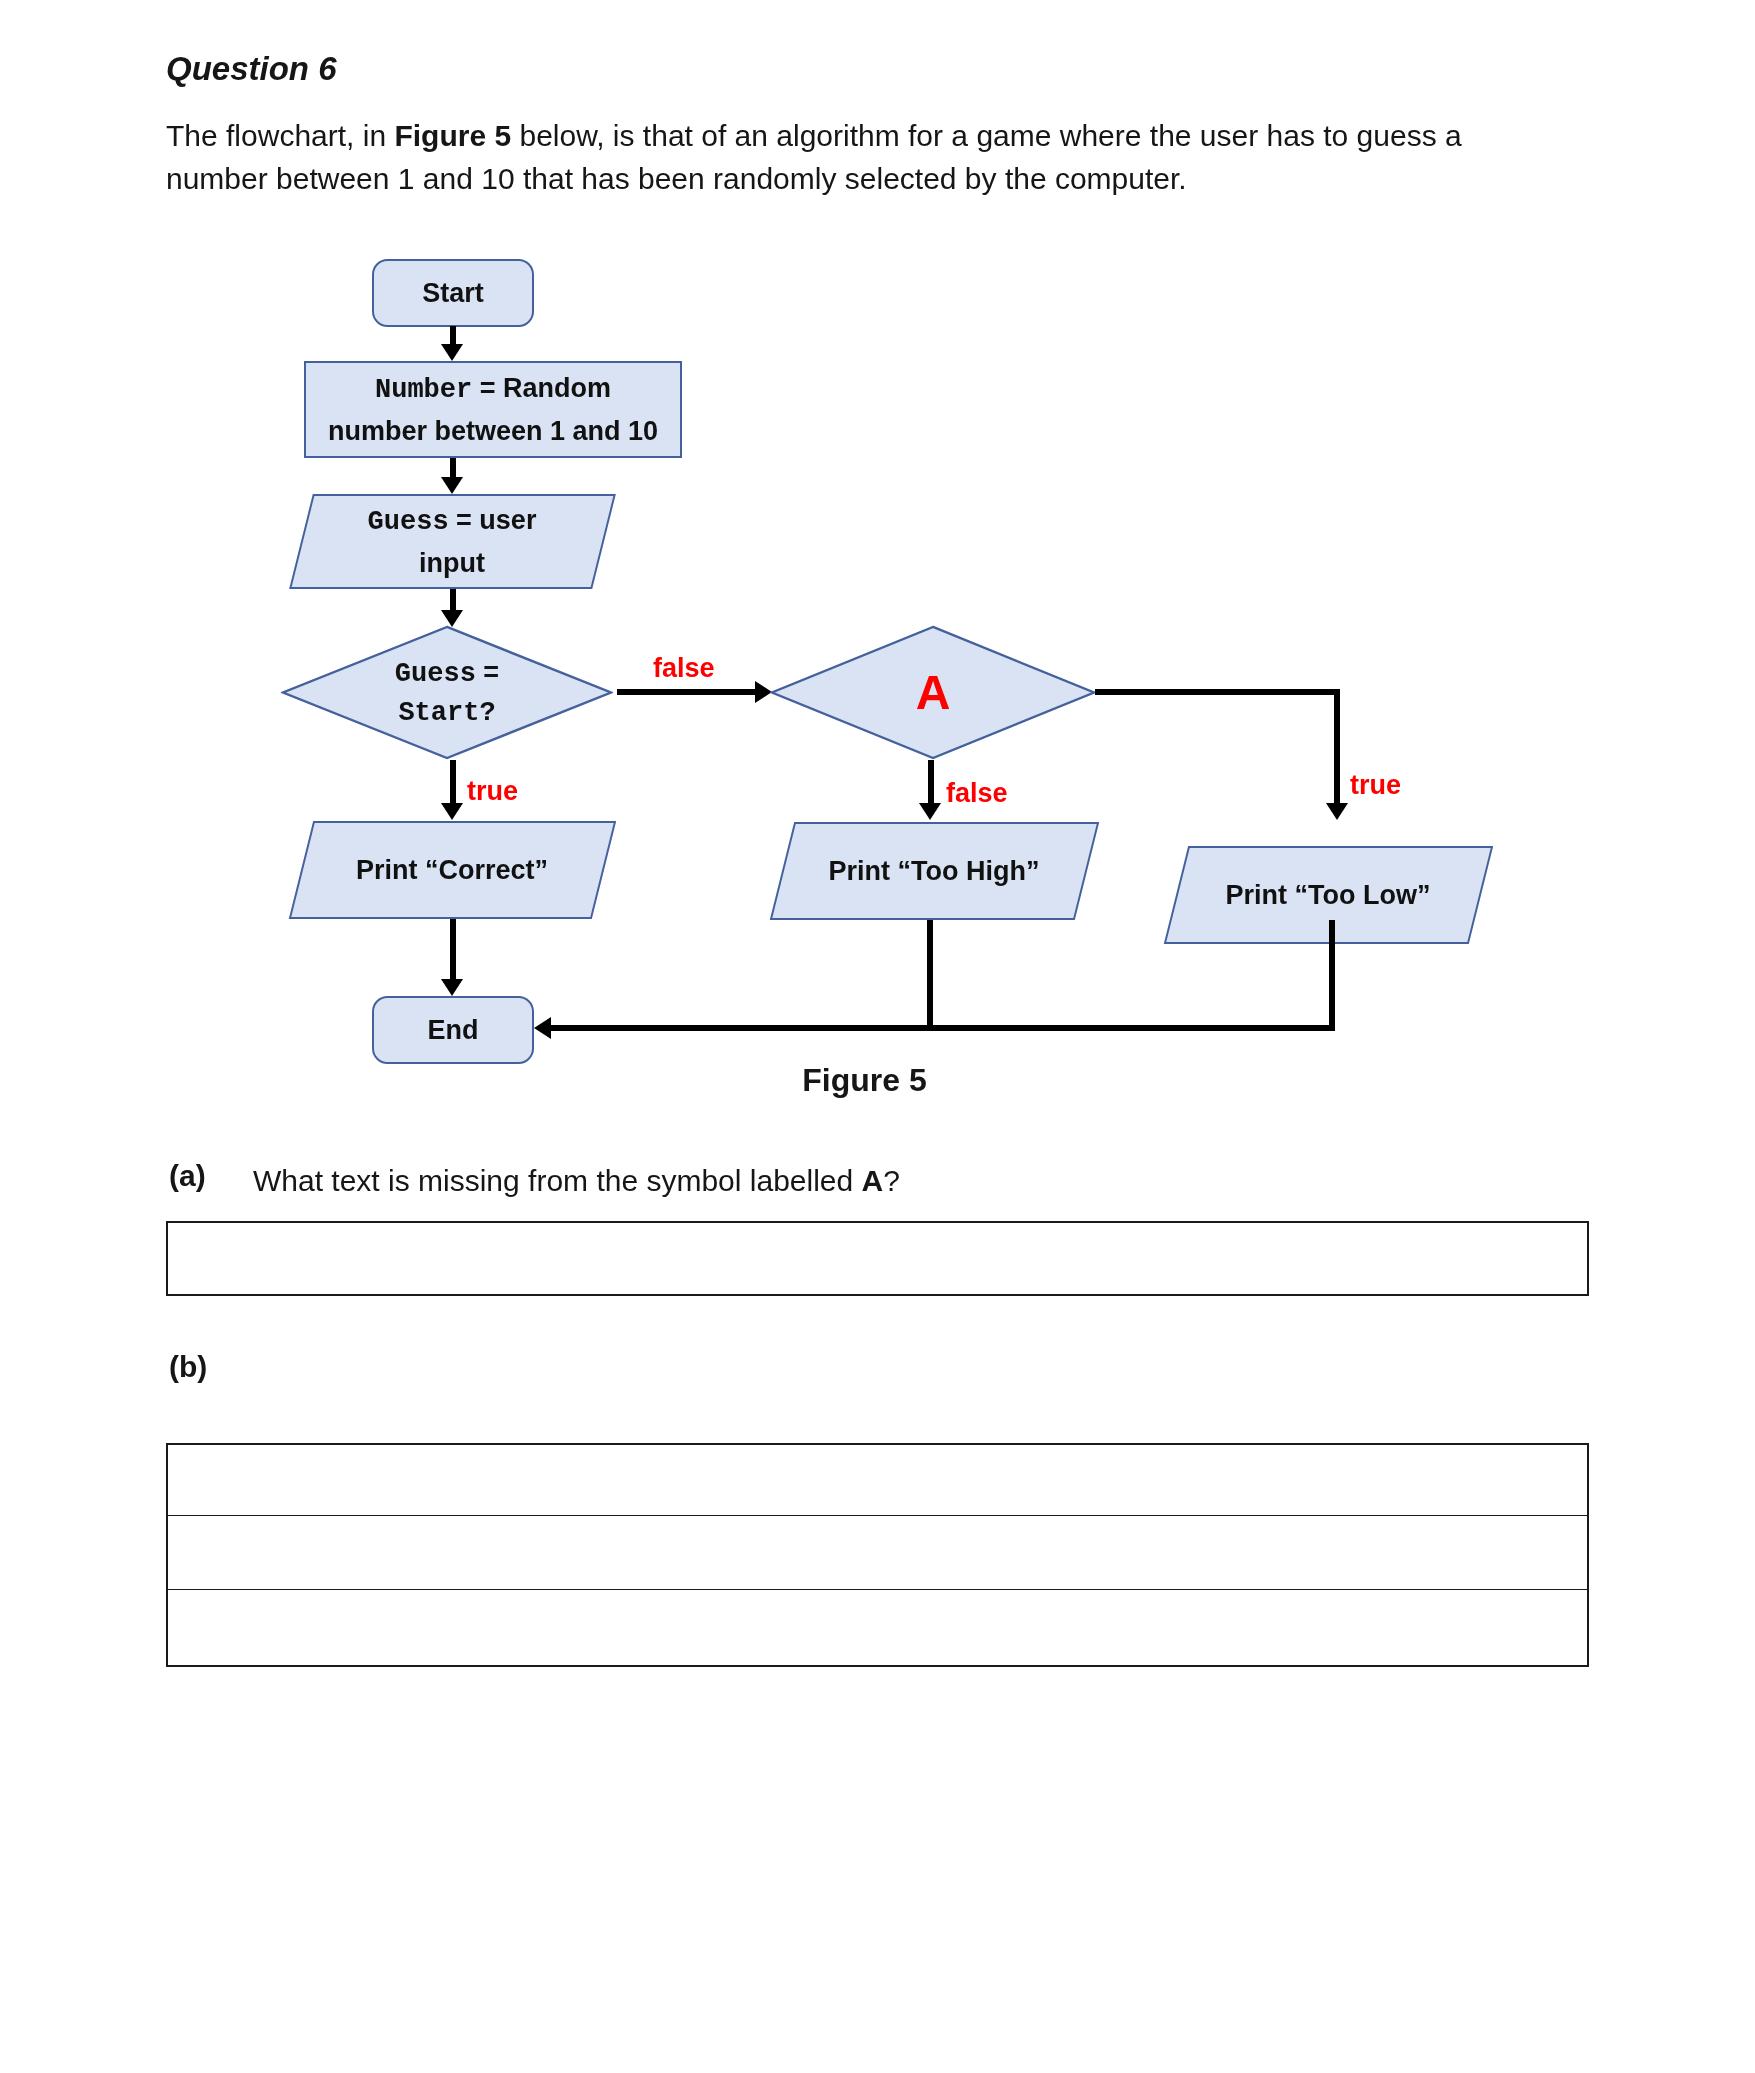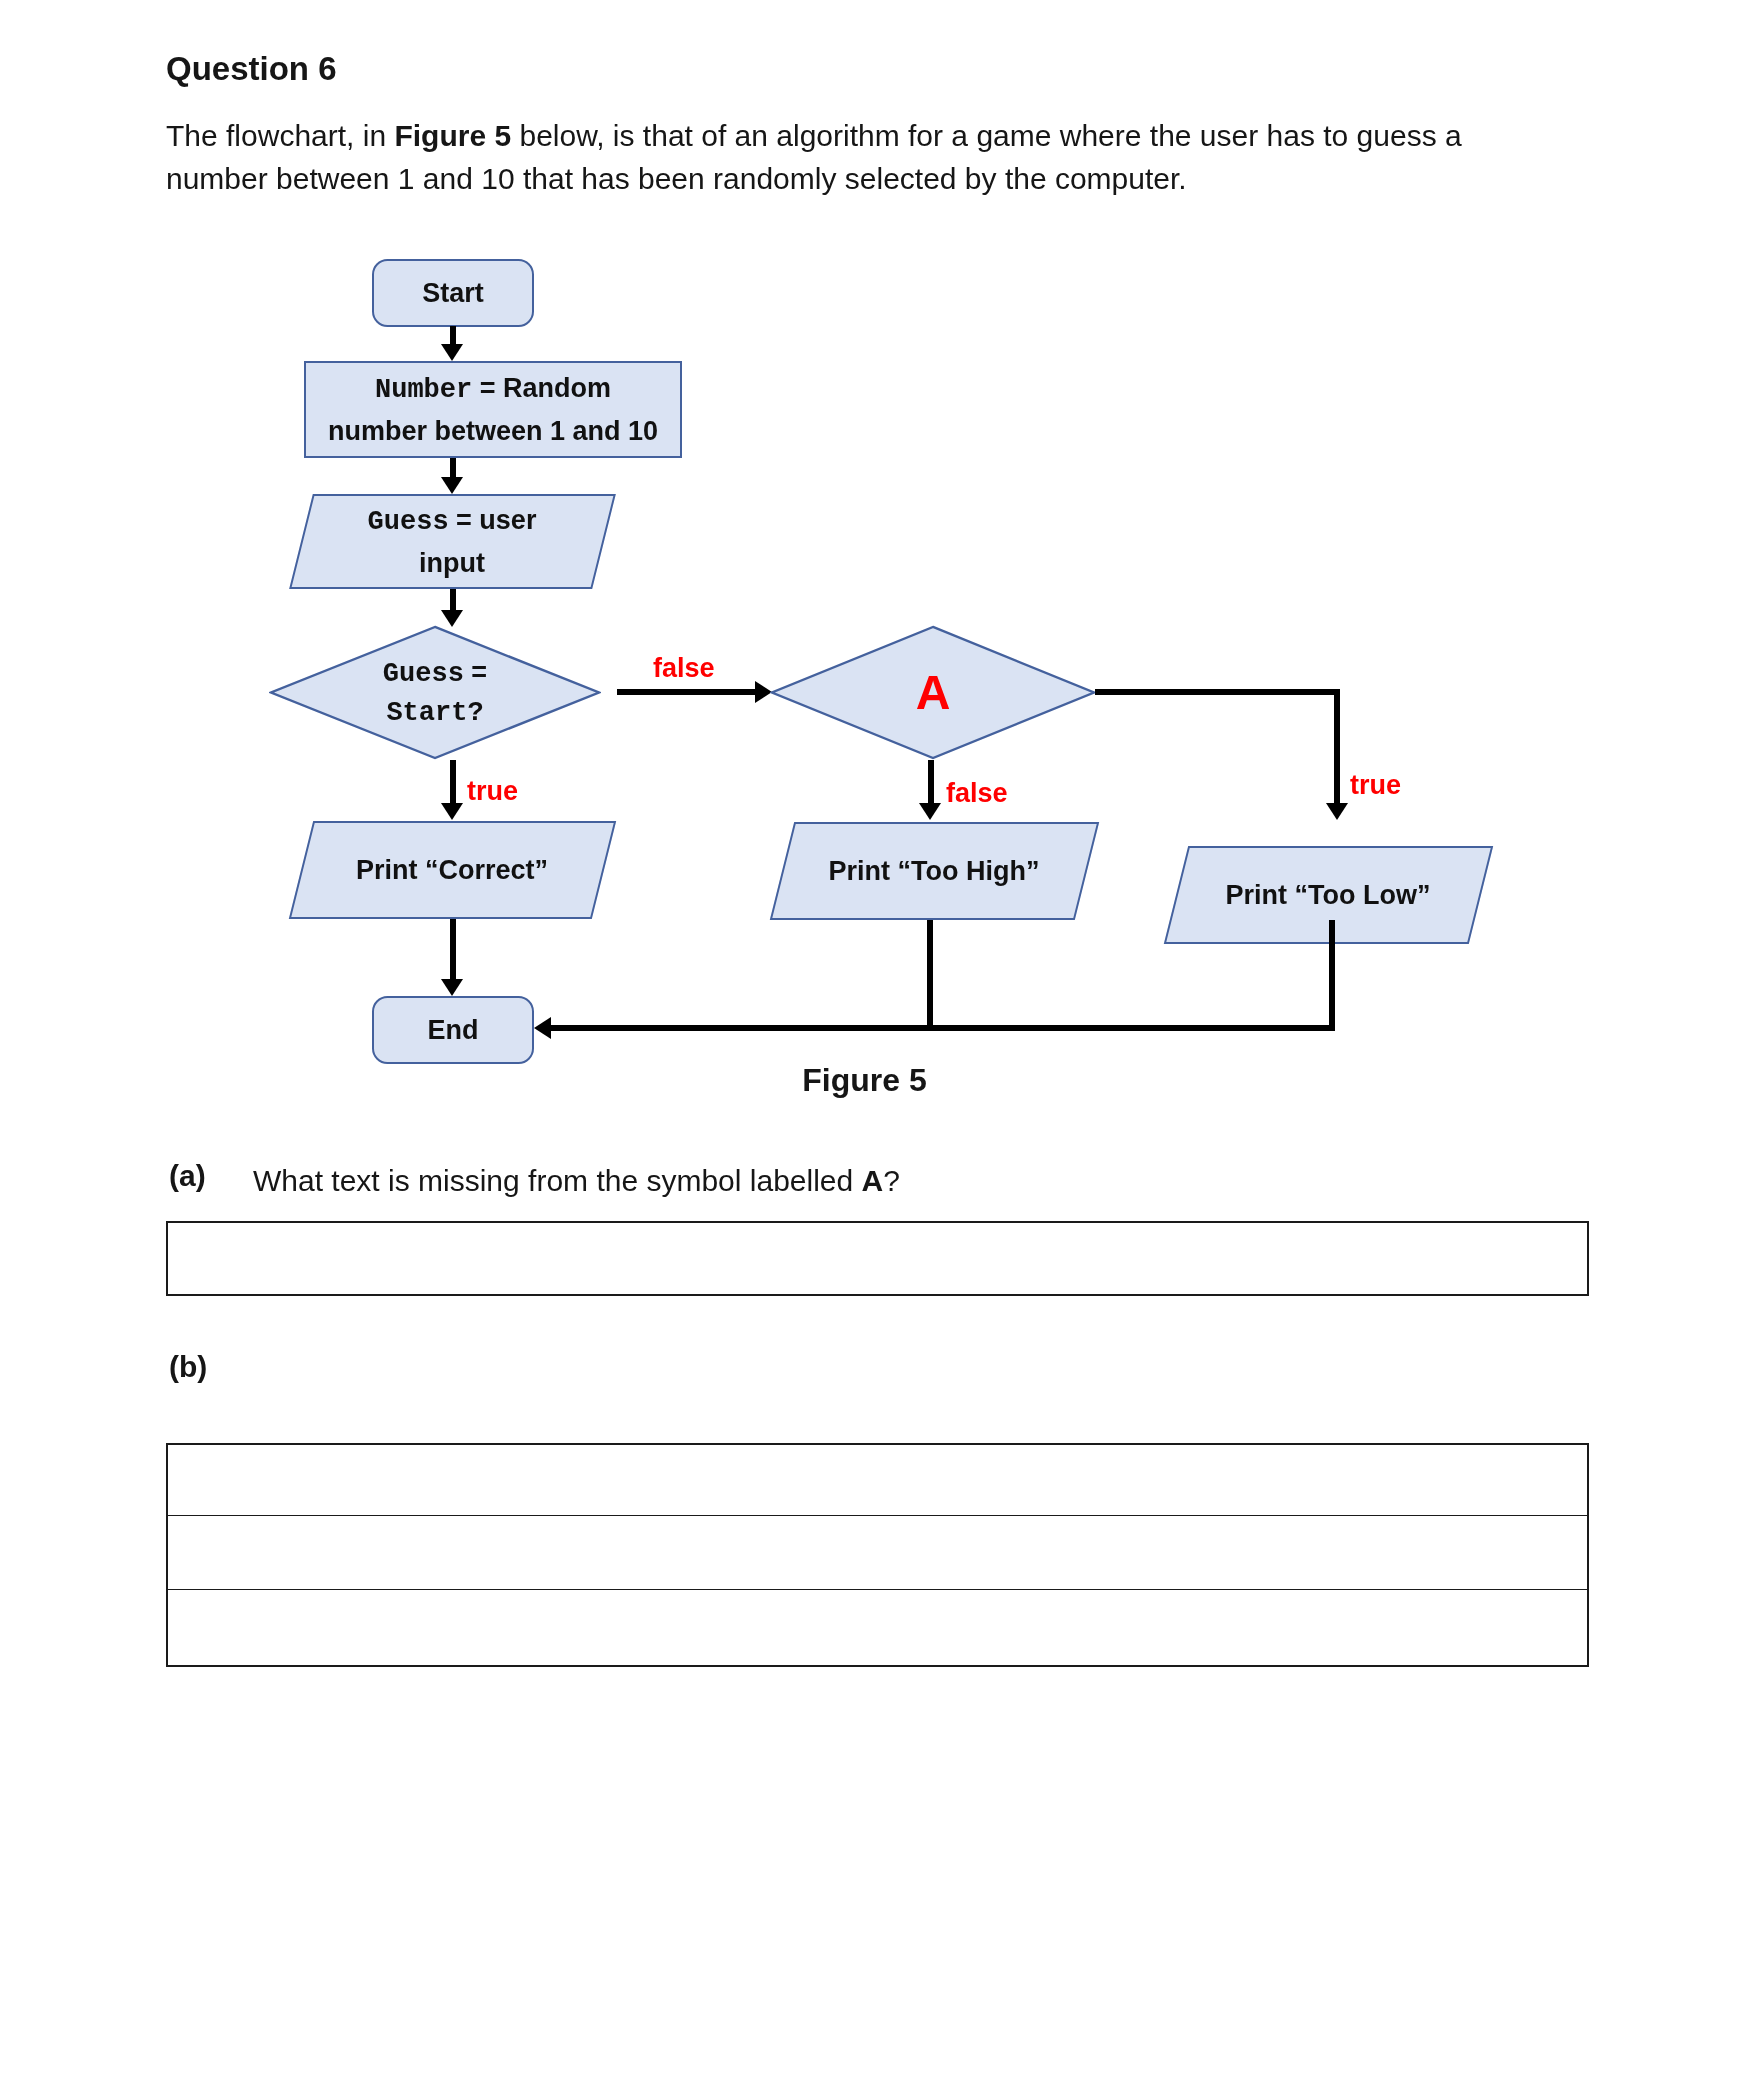--- a/index.html
+++ b/index.html
@@ -6,21 +6,21 @@
     --shape-fill:#dae3f3;
     --shape-border:#44619d;
     --line-color:#000000;
     --red:#ff0000;
   }
   html,body{margin:0;padding:0;background:#ffffff;}
   .page{
     position:relative;width:1755px;height:2074px;background:#ffffff;
     font-family:"Liberation Sans", sans-serif;color:#161616;overflow:hidden;
   }
-  .title{position:absolute;left:166px;top:50px;font-size:33px;font-weight:bold;margin:0;}
+  .title{position:absolute;left:166px;top:50px;font-size:33px;font-weight:bold;margin:0;font-style:italic;}
   .intro{position:absolute;left:166px;top:114px;font-size:30px;line-height:43px;margin:0;white-space:nowrap;}
   .intro .line{display:block;}
   .bold{font-weight:bold;}
 
   
   .shape{
     position:absolute;display:flex;flex-direction:column;align-items:center;justify-content:center;
     text-align:center;font-weight:bold;font-size:27px;line-height:41px;color:#111;box-sizing:border-box;
   }
   .terminator{background:var(--shape-fill);border:2.4px solid var(--shape-border);border-radius:15.4px;}
@@ -84,21 +84,21 @@
 
     <div class="shape parallelogram" style="left:287px;top:494px;width:330px;height:95px;">
       <div class="para-bg"></div>
       <span class="para-text"><span class="mono">Guess</span><span> = user</span></span>
       <span class="para-text">input</span>
     </div>
 
     <div class="vline" style="left:450px;top:589px;width:5.8px;height:21px;"></div>
     <div class="ah-down" style="left:441px;top:610px;"></div>
 
-    <div class="diamond" style="left:269px;top:625px;width:332px;height:135px;text-decoration:underline;">
+    <div class="diamond" style="left:281px;top:625px;width:332px;height:135px;text-decoration:underline;">
       <svg width="332" height="135" viewBox="0 0 344 140">
         <polygon points="172,2 342,70 172,138 2,70" style="fill:var(--shape-fill);stroke:var(--shape-border);stroke-width:2.5"></polygon>
       </svg>
       <div class="dtext">
         <span><span class="mono">Guess</span><span> =</span></span>
         <span class="mono">Start?</span>
       </div>
     </div>
 
     <div class="branch" style="left:653px;top:653px;">false</div>

